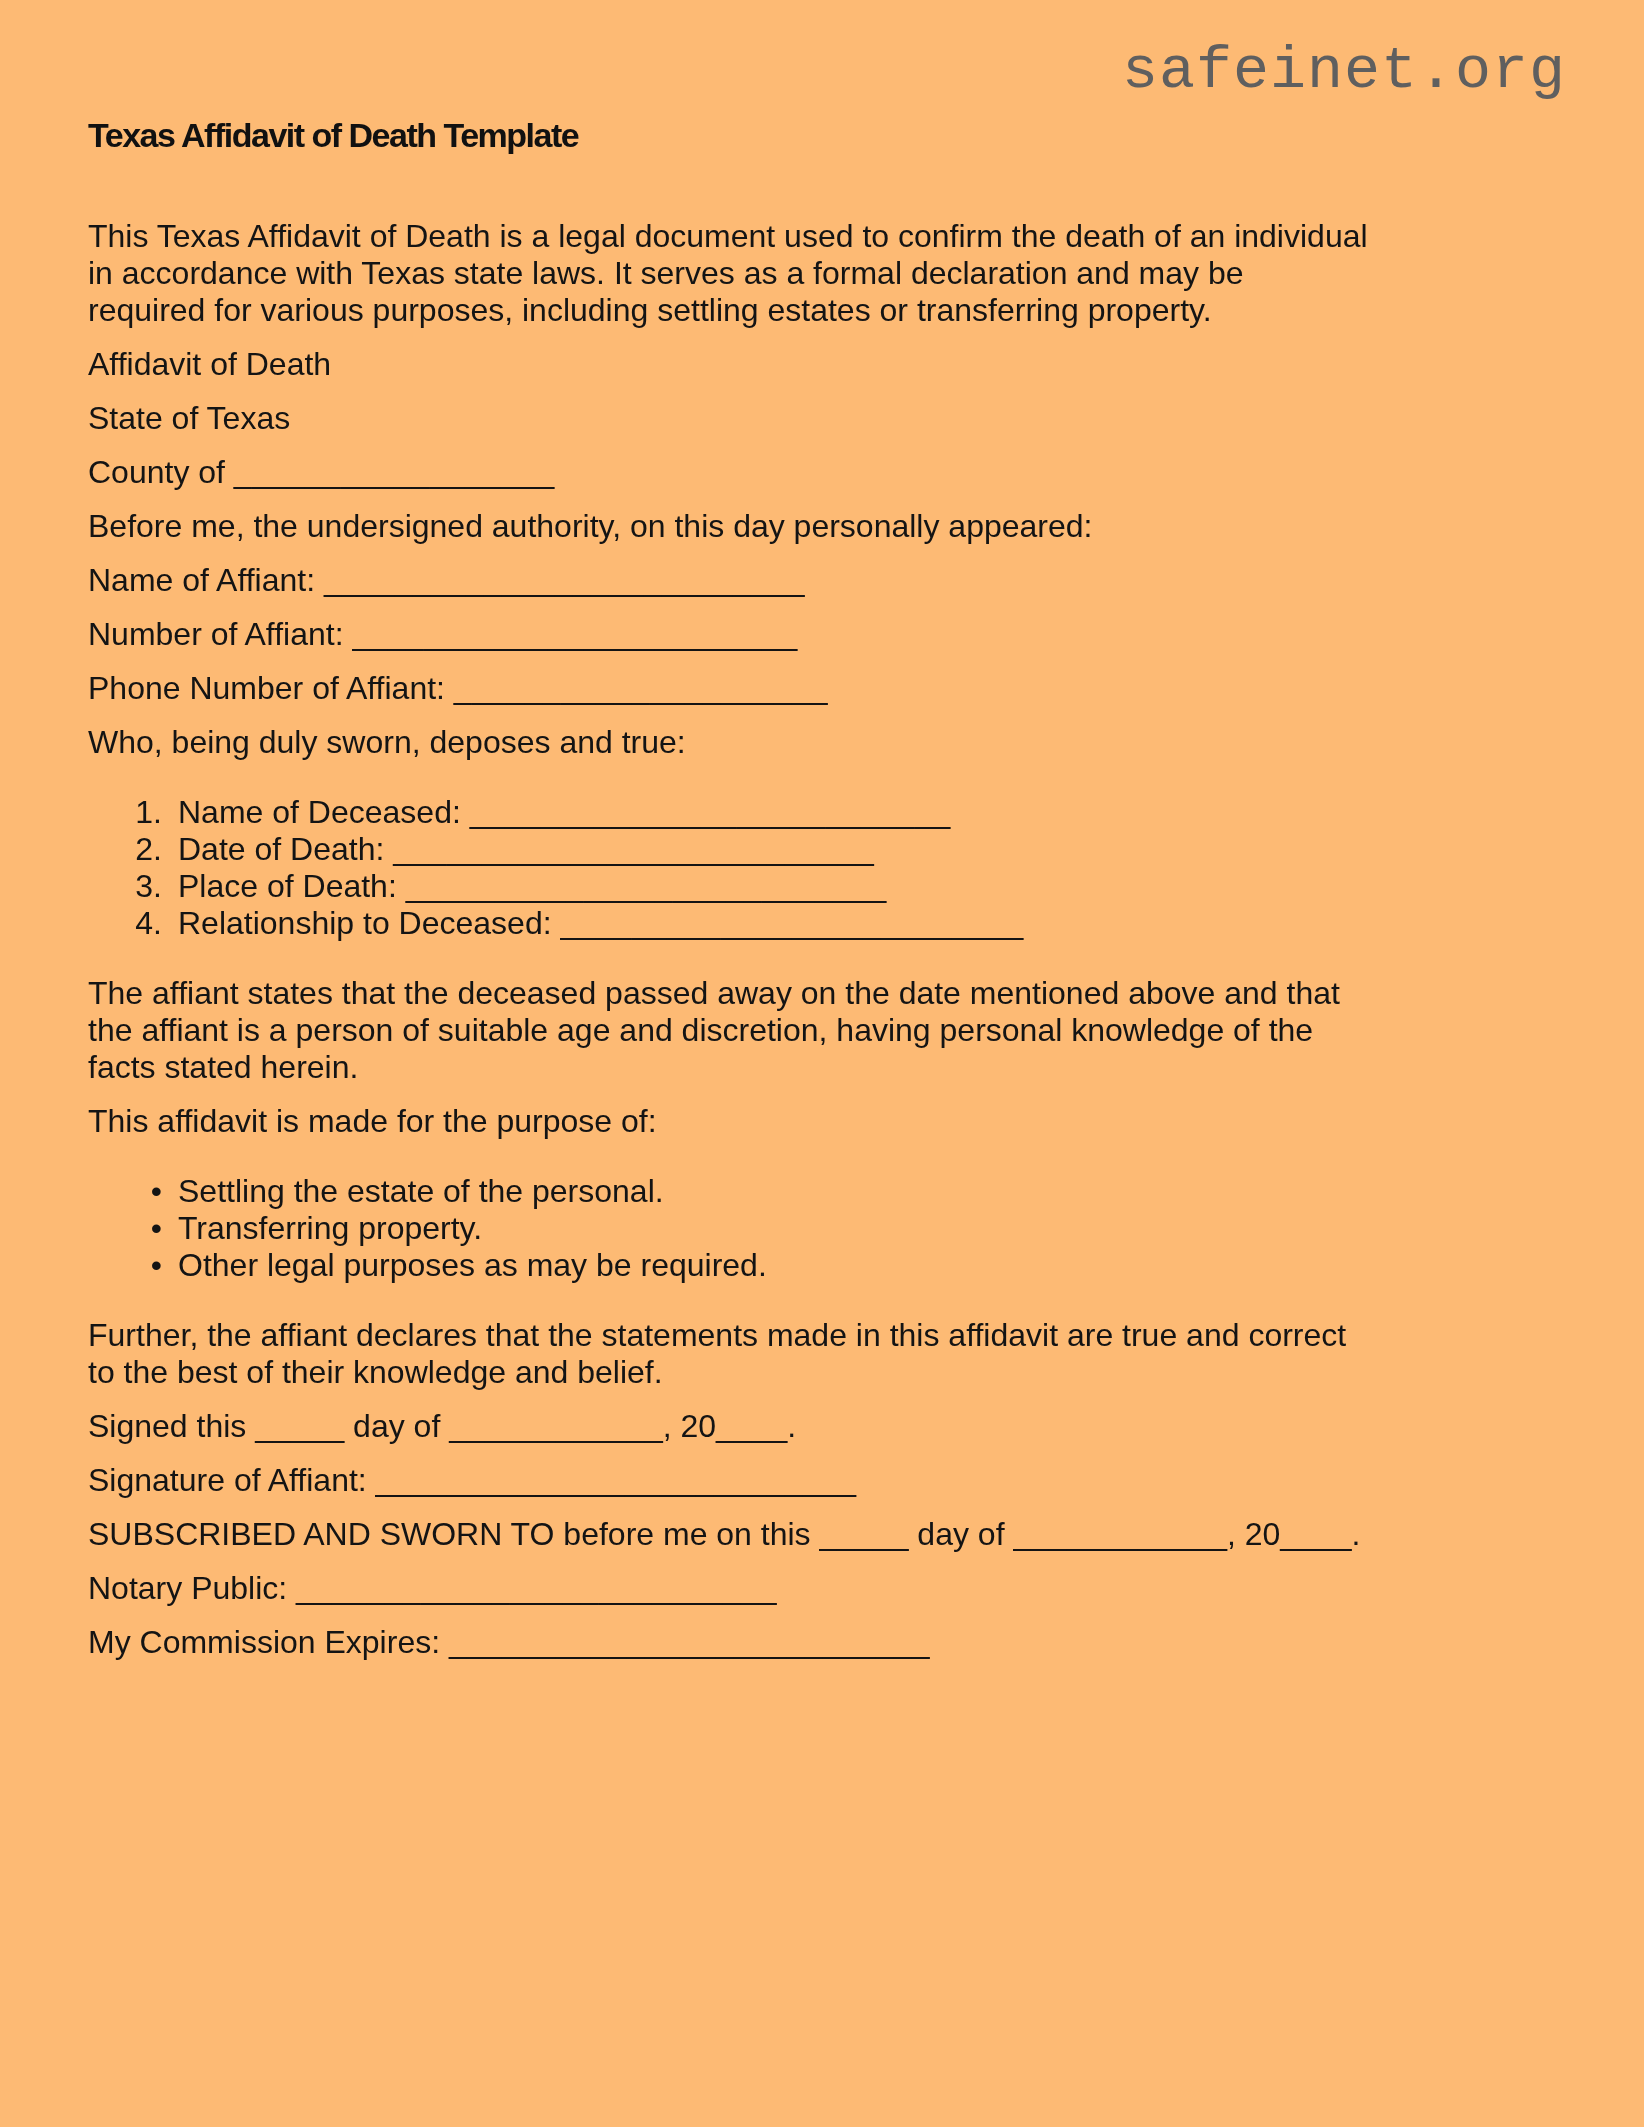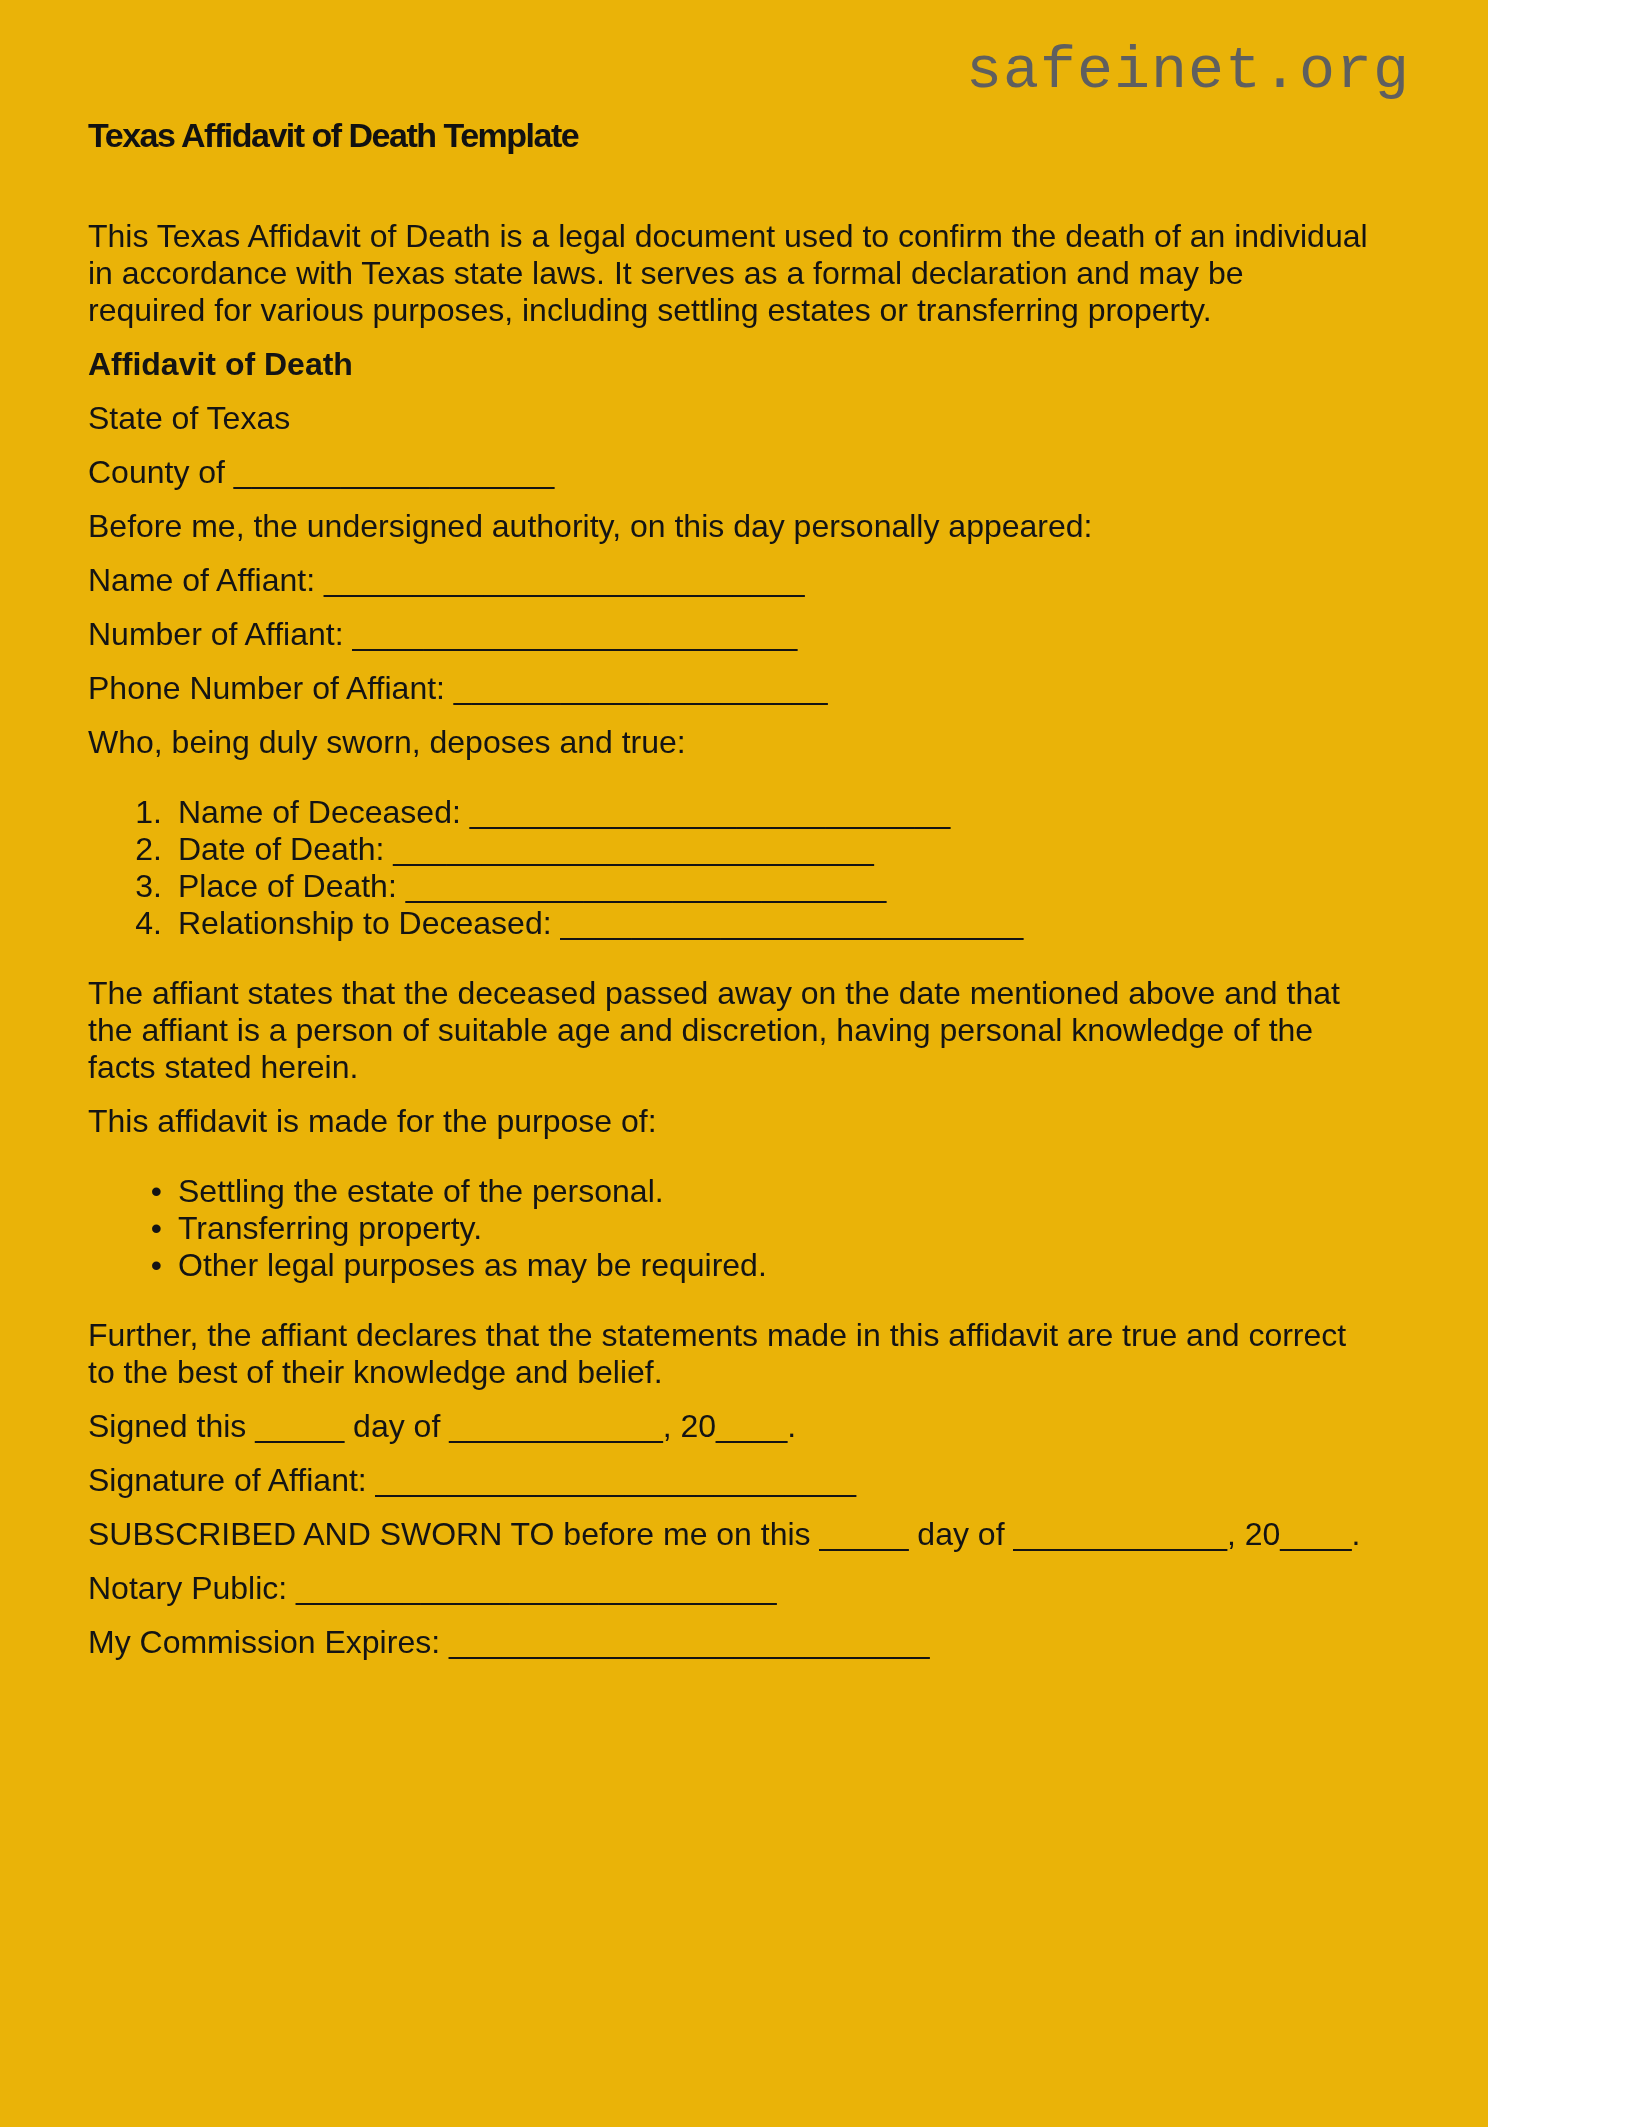--- a/index.html
+++ b/index.html
@@ -1,21 +1,21 @@
 <!DOCTYPE html>
 <html><head>
 <meta charset="utf-8">
 <style>
   html, body { margin: 0; padding: 0; background: #ffffff; }
   .page {
     position: relative;
-    width: 1488px;
+    width: 1644px;
     height: 2127px;
     box-sizing: border-box;
-    background: #eab308;
+    background: #fdba74;
     padding: 38px 78px 60px 88px;
     overflow: hidden;
     font-family: "Liberation Sans", sans-serif;
     font-size: 32px;
     line-height: 37px;
     color: #141414;
   }
   .logo {
     text-align: right;
     font-family: "Liberation Mono", monospace;
@@ -26,21 +26,21 @@
   }
   h1.title {
     margin: 0 0 52px 0;
     font-size: 34px;
     line-height: 62px;
     font-weight: bold;
     letter-spacing: -1.5px;
     color: #111111;
   }
   .para { margin: 17px 0; }
-  .para.bold { font-weight: bold; }
+  .para.bold { font-weight: normal; }
   .line { display: block; }
   strong { font-weight: normal; }
   .blank { white-space: nowrap; letter-spacing: 0; font-weight: normal; }
   .list { margin: 33px 0; }
   .li { display: flex; align-items: baseline; }
   .marker { flex: none; width: 74px; text-align: right; }
   .li-body { margin-left: 16px; }
   .nowrap { white-space: nowrap; }
 </style>
 </head>

